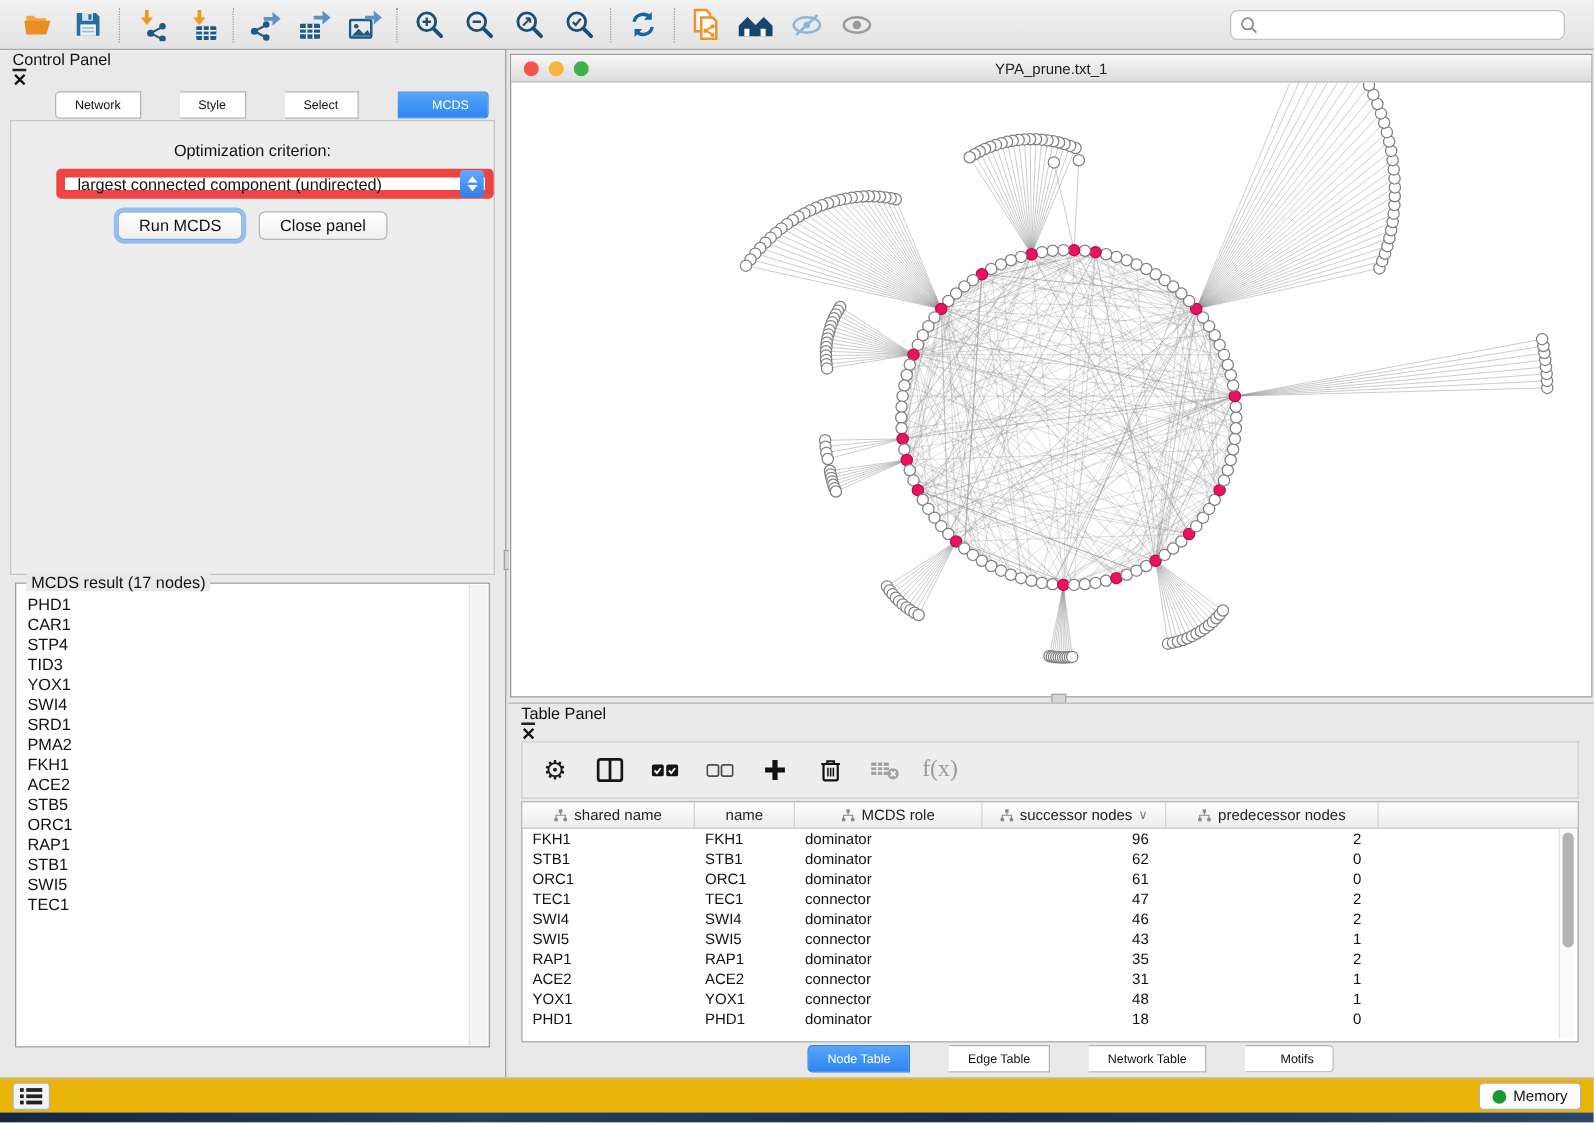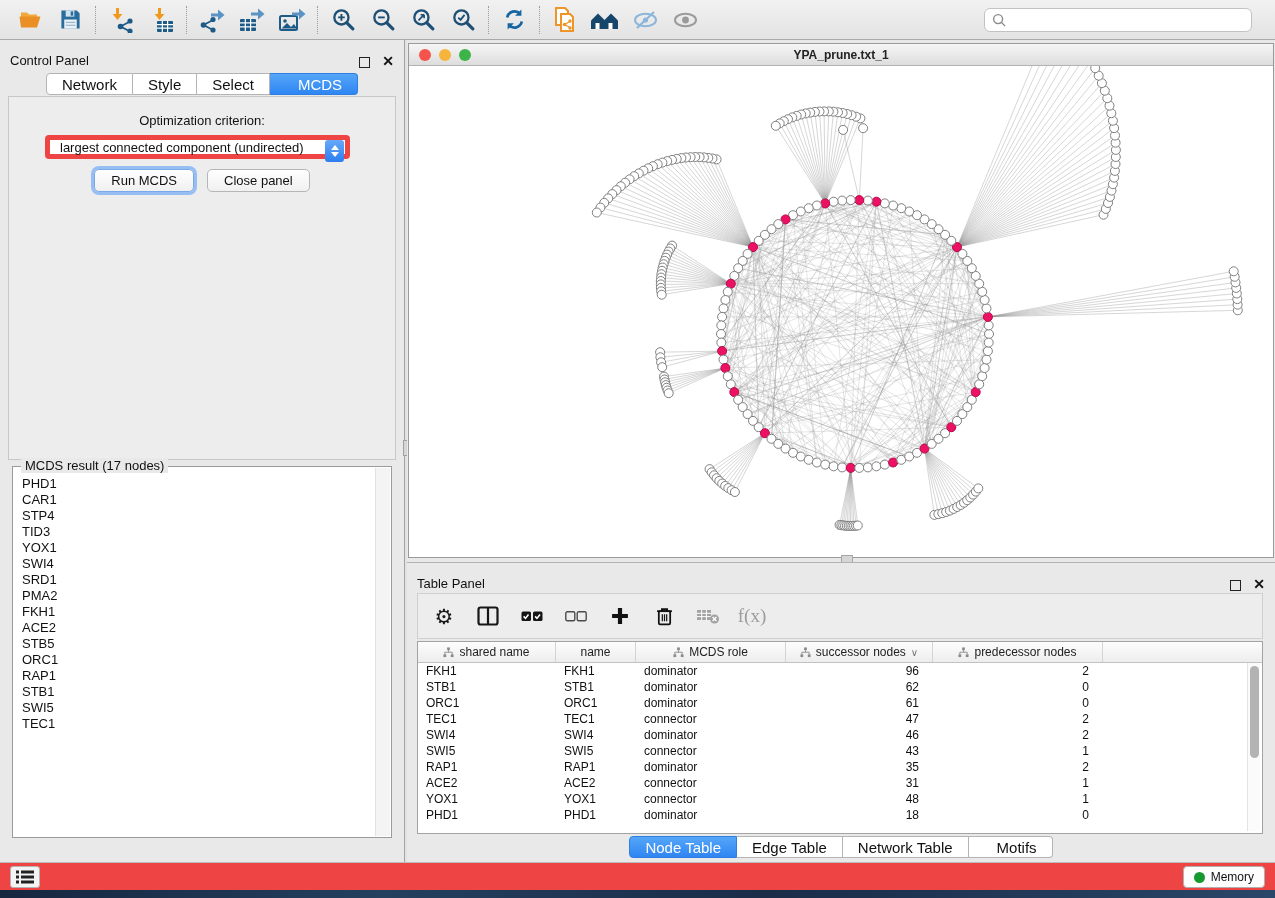--- a/index.html
+++ b/index.html
@@ -18,55 +18,55 @@
     display:flex; align-items:center; padding:0 7px; }
   .search-wrap input { border:none; outline:none; flex:1; font-size:12px; background:transparent; }
 
   
   .main { position:absolute; top:40px; bottom:36px; left:0; right:0; }
   .v-divider { position:absolute; left:404px; top:0; bottom:0; width:3px; background:#e2e2e2; border-left:1px solid #a3a3a3; }
   .v-divider .handle { position:absolute; top:400px; left:-2px; width:7px; height:16px; background:#d6d6d6; border:1px solid #a0a0a0; }
 
   
   .control-panel { position:absolute; left:0; top:0; width:404px; bottom:0; background:#e9e9e9; }
-  .panel-head { height:28px; display:flex; align-items:flex-end; padding:0 10px; font-size:13px; color:#111; }
+  .panel-head { height:28px; display:flex; align-items:flex-start; padding:0 10px; font-size:13px; color:#111;flex-direction:column; }
   .panel-head .spacer { flex:1; }
   .float-btn { width:11px; height:11px; border:1.6px solid #222; margin-right:12px; }
   .close-btn { font-size:14px; font-weight:bold; color:#111; line-height:1; }
   .cp-tabs { position:absolute; top:33px; left:0; right:0; display:flex; justify-content:center; }
-  .tab { height:22px; padding:0 15px; font-size:15px; display:flex; align-items:center;
-    background:#fff; border:1px solid #b4b4b4; border-left:none; color:#111; }
+  .tab { height:22px; padding:0 15px; font-size:10px; display:flex; align-items:center;
+    background:#fff; border:1px solid #b4b4b4; border-left:none; color:#111;margin-left:31px; }
   .tab:first-child { border-left:1px solid #b4b4b4; border-radius:4px 0 0 4px; }
   .tab:last-child { border-radius:0 4px 4px 0;padding-left:28px; }
   .tab.selected { background:linear-gradient(#55a5f8,#2f86f3); color:#fff; border-color:#2f7fe0; }
   .cp-box { position:absolute; left:8px; right:8px; top:56px; height:364px;
     background:#ededed; border:1px solid #c7c7c7; }
   .crit-label { position:absolute; top:16px; left:0; right:0; text-align:center; font-size:13px; color:#111; }
-  .select { position:absolute; top:38px; left:36px; width:305px; height:24px; background:#fff;
-    border:5px solid #ef4444; border-radius:4px; display:flex; align-items:flex-start; }
+  .select { position:absolute; top:38px; left:36px; width:350px; height:24px; background:#fff;
+    border:7px solid #ef4444; border-radius:4px; display:flex; align-items:center; }
   .select .sel-text { flex:1; font-size:13px; padding-left:10px; color:#111; white-space:nowrap; }
   .select .spinner { width:19px; height:22px; margin:0 1px; border-radius:3px;
     background:linear-gradient(#66a9f9,#2e7df0); display:flex; flex-direction:column; align-items:center; justify-content:center; gap:2px; }
   .arr-up { width:0; height:0; border-left:4px solid transparent; border-right:4px solid transparent; border-bottom:5px solid #fff; }
   .arr-dn { width:0; height:0; border-left:4px solid transparent; border-right:4px solid transparent; border-top:5px solid #fff; }
   .btn-row { position:absolute; top:72px; left:0; right:0; display:flex; justify-content:center; gap:13px; }
   .btn { height:23px; padding:0 16px; background:linear-gradient(#ffffff,#f0f0f0); border:1px solid #b6b6b6;
     border-radius:5px; font-size:13px; color:#111; display:flex; align-items:center; }
   .btn.focused { box-shadow:0 0 0 3px rgba(104,164,245,.65); border-color:#7aa9e8; }
   .result-box { position:absolute; left:12px; right:12px; top:426px; height:372px;
     border:1px solid #9b9b9b; background:#fff; }
   .result-legend { position:absolute; top:-9px; left:8px; background:#e9e9e9; padding:0 4px; font-size:13px; color:#111; }
   .result-list { position:absolute; inset:1px 16px 1px 1px; padding:8px 0 0 8px; font-size:13px; line-height:16px; color:#111; overflow:hidden; }
   .result-scroll { position:absolute; top:1px; bottom:1px; right:1px; width:15px; background:#f4f4f4; border-left:1px solid #e2e2e2; }
 
   
   .right { position:absolute; left:407px; right:0; top:0; bottom:0; background:#e8e8e8; }
   .net-window { position:absolute; left:1px; right:1px; top:3px; height:515px; border:1px solid #9a9a9a; background:#fff; }
   .net-title { height:22px; background:linear-gradient(#f6f6f6,#dddddd); border-bottom:1px solid #b3b3b3;
-    display:flex; align-items:center; position:relative;font-weight:bold; }
+    display:flex; align-items:center; position:relative; }
   .lights { position:absolute; left:10px; display:flex; gap:8px; }
   .light { width:12px; height:12px; border-radius:50%; }
   .light.red { background:#f4544c; } .light.yellow { background:#f6b43c; } .light.green { background:#3cb449; }
   .net-title .title { flex:1; text-align:center; font-size:12px; color:#222; }
   .net-canvas { position:absolute; left:0; right:0; top:22px; bottom:0; overflow:hidden; }
   .h-divider { position:absolute; left:0; right:0; top:518px; height:4px; }
   .h-divider .handle { position:absolute; left:50%; top:-3px; width:12px; height:8px; background:#d6d6d6; border:1px solid #a6a6a6; }
 
   
   .table-panel { position:absolute; left:0; right:0; top:522px; bottom:0; background:#e9e9e9; border-top:1px solid #b3b3b3; }
@@ -84,21 +84,21 @@
   .tbody { position:absolute; top:21px; left:0; right:16px; bottom:0; font-size:12px; color:#111; }
   .trow { display:flex; height:16px; align-items:center; }
   .trow .c { padding:0 8px; white-space:nowrap; overflow:hidden; }
   .trow .num { text-align:right; padding-right:14px; }
   .tbl-scroll { position:absolute; top:21px; bottom:2px; right:2px; width:13px; background:#fbfbfb; border-left:1px solid #e3e3e3; }
   .tbl-thumb { position:absolute; top:3px; left:1.5px; width:9px; height:92px; background:#b3b3b3; border-radius:5px; }
   .tp-tabs { position:absolute; bottom:4px; left:0; right:0; display:flex; justify-content:center; }
   .chev { color:#777; font-size:10px; }
 
   
-  .statusbar { position:absolute; left:0; right:0; bottom:8px; height:28px; background:#ef4444; border-top:1px solid #bdbdbd; }
+  .statusbar { position:absolute; left:0; right:0; bottom:8px; height:28px; background:#eab308; border-top:1px solid #bdbdbd; }
   .list-btn { position:absolute; left:10px; top:3px; width:30px; height:22px; background:#f4f4f4; border:1px solid #b4b4b4; border-radius:3px;
     display:flex; align-items:center; justify-content:center; }
   .memory-btn { position:absolute; right:10px; top:3px; height:22px; padding:0 10px; background:#fdfdfd; border:1px solid #b0b0b0; border-radius:4px;
     display:flex; align-items:center; gap:6px; font-size:12px; color:#111; }
   .memdot { width:11px; height:11px; border-radius:50%; background:#17992e; }
   .desktop-strip { position:absolute; left:0; right:0; bottom:0; height:8px;
     background:linear-gradient(90deg,#16263f,#24405f 30%,#1a2c48 60%,#2a4668); }
 </style>
 </head>
 <body>

